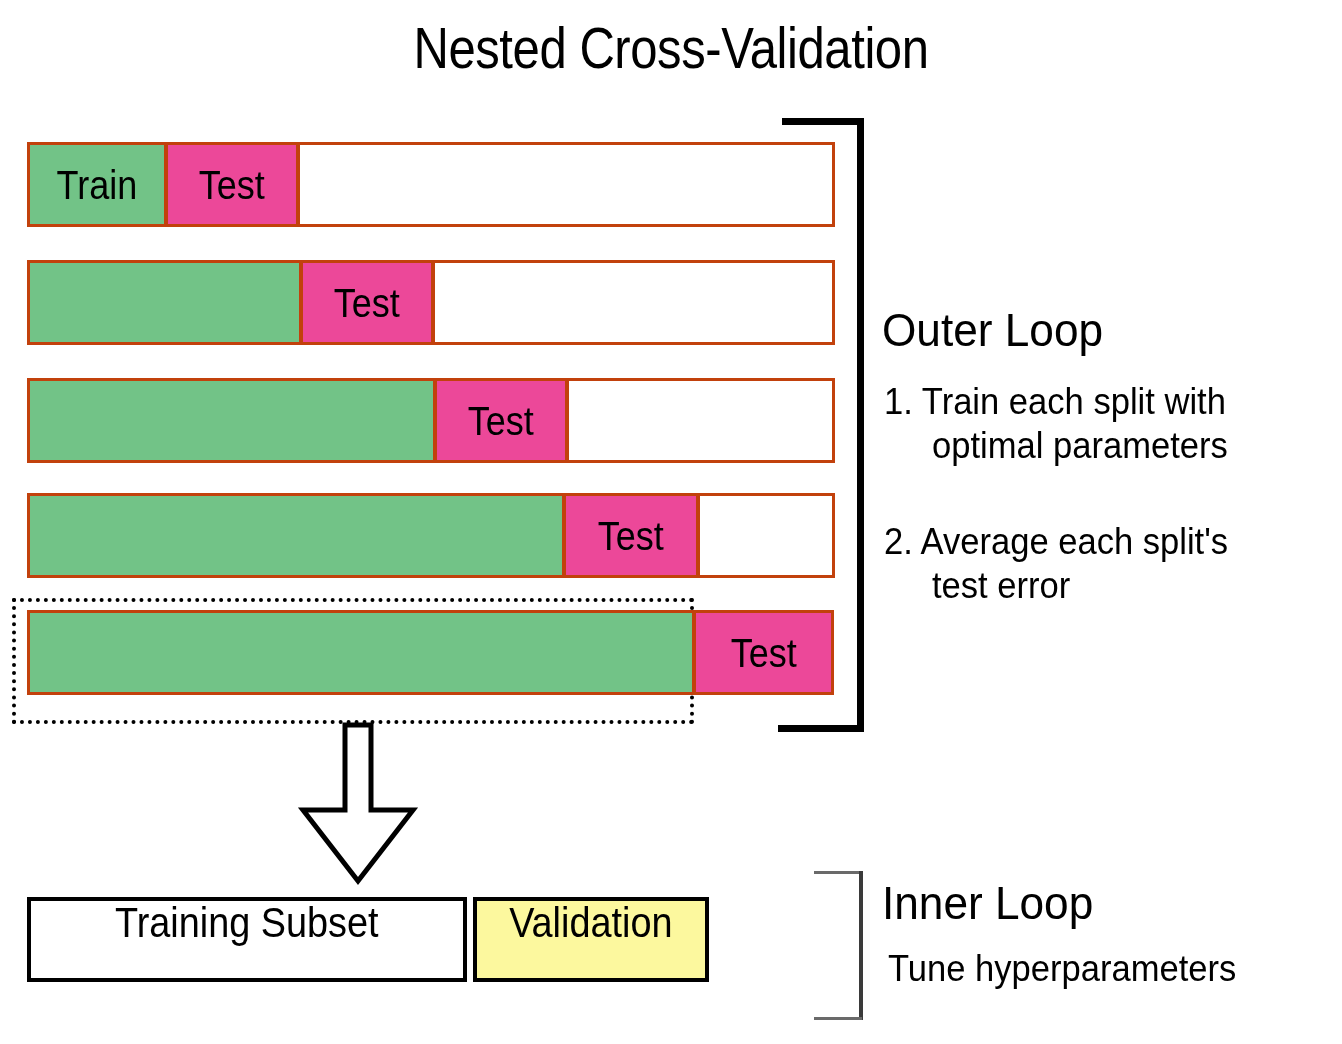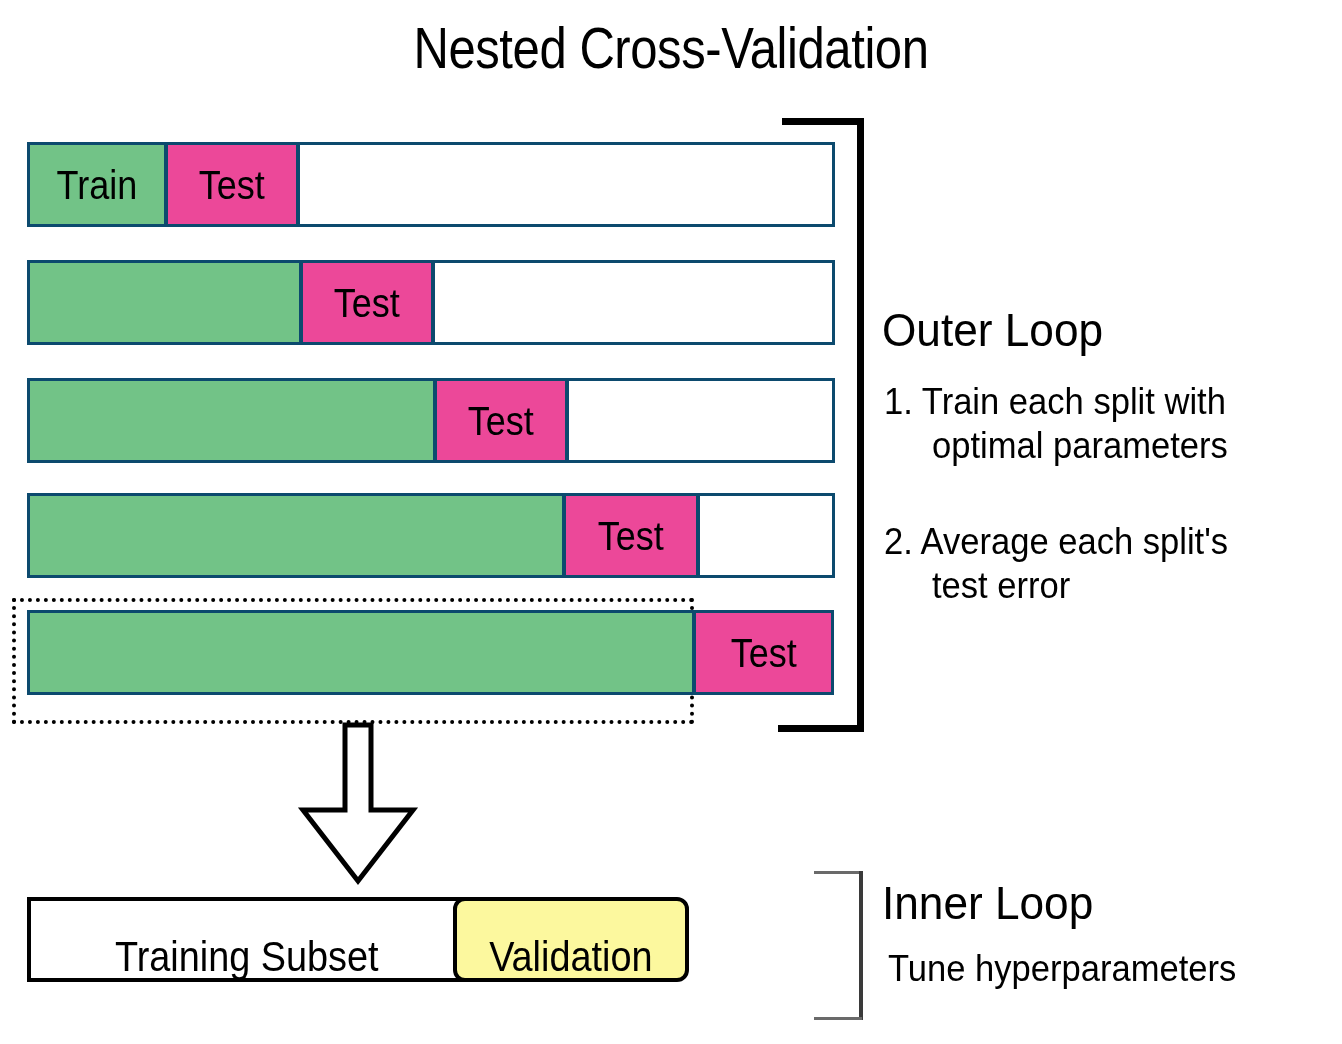--- a/index.html
+++ b/index.html
@@ -19,21 +19,21 @@
     letter-spacing:-0.5px;
     transform:scaleX(0.86);
     transform-origin:50% 50%;
     white-space:nowrap;
   }
 
   
   .cv-row{position:absolute;height:85px;box-sizing:border-box;}
   .seg{
     position:absolute;top:0;height:85px;box-sizing:border-box;
-    border:3px solid #0c4a6e;
+    border:3px solid #c2410c;
     display:flex;align-items:center;justify-content:center;
     font-size:40px;line-height:40px;white-space:nowrap;
   }
   .seg.train{background:#72C387;}
   .seg.test{background:#ec4899;}
   .seg.blank{background:#ffffff;}
   .seg-label{transform:scaleX(0.9);transform-origin:50% 50%;}
 
   
   .seg + .seg{border-left-width:3px;}
@@ -57,21 +57,21 @@
   .inner-bracket .hbar{position:absolute;background:#6a6a6a;}
 
   
   .arrow-svg{position:absolute;}
 
   
   .bottom-bar{position:absolute;height:85px;}
   .bottom-seg{
     position:absolute;top:0;height:85px;box-sizing:border-box;
     border:4px solid #000000;
-    display:flex;align-items:flex-end;justify-content:center;
+    display:flex;align-items:flex-start;justify-content:center;
     font-size:43px;line-height:43px;white-space:nowrap;
   }
   .bottom-seg.white{background:#ffffff;}
   .bottom-seg.yellow{background:#FCF89E;}
   .bottom-label{transform:scaleX(0.88);transform-origin:50% 50%;}
 
   
   .loop-head{
     position:absolute;white-space:nowrap;
     font-size:47px;line-height:50px;
@@ -144,21 +144,21 @@
   </div>
 
   <svg class="arrow-svg" style="left:296px;top:722px;" width="124" height="164" viewBox="0 0 124 164">
     <polygon points="49,3 75,3 75,88 117,88 62,159 7,88 49,88" fill="#ffffff" stroke="#000000" stroke-width="5" stroke-linejoin="miter"></polygon>
   </svg>
 
   <div class="bottom-bar" id="bottom-bar" style="left:0px;top:897px;width:760px;">
       <div class="bottom-seg white" style="left: 27px; width: 440px;">
         <span class="bottom-label">Training Subset</span>
       </div>
-      <div class="bottom-seg yellow" style="left: 453px; width: 236px; border-radius: 12px;">
+      <div class="bottom-seg yellow" style="left: 473px; width: 236px;">
         <span class="bottom-label">Validation</span>
       </div>
     </div>
 
   <div class="inner-bracket">
     <div class="hbar" style="left:814px;top:871px;width:48px;height:3px;"></div>
     <div class="vbar" style="left:859px;top:871px;width:4px;height:149px;"></div>
     <div class="hbar" style="left:814px;top:1017px;width:48px;height:3px;"></div>
   </div>
 

